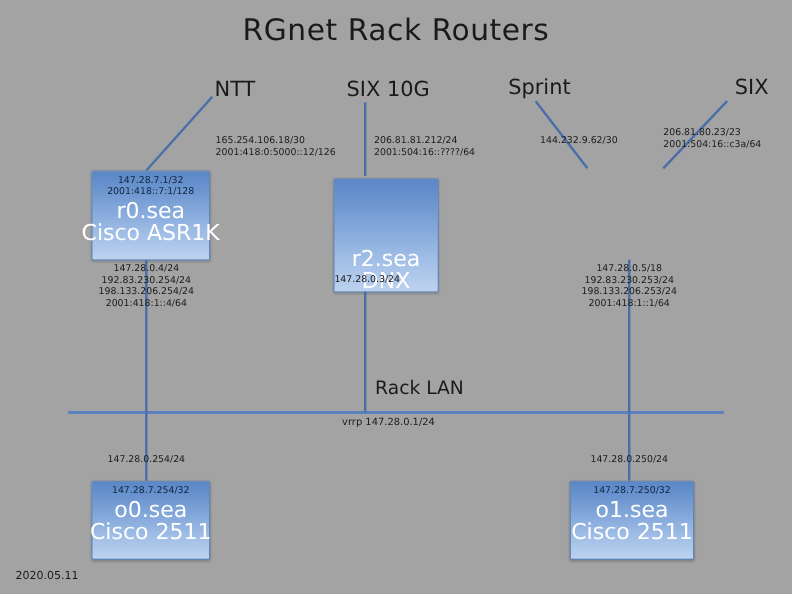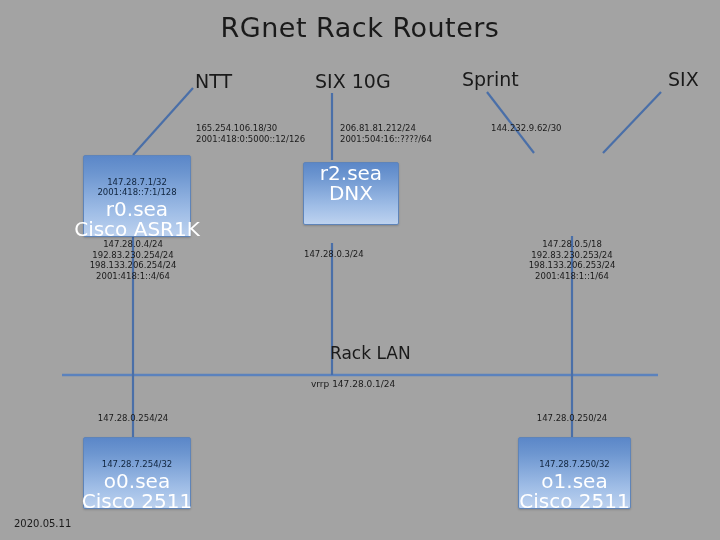--- a/index.html
+++ b/index.html
@@ -56,20 +56,21 @@
     white-space: nowrap;
   }
   .netlabel.center { text-align: center; }
 
   .rack-lan {
     position: absolute;
     font-family: "DejaVu Sans", sans-serif;
     font-size: 17px;
     color: #1a1a1a;
     white-space: nowrap;
+    margin-left: 11px;
   }
 
   .vrrp {
     position: absolute;
     font-family: "DejaVu Sans", sans-serif;
     font-size: 9px;
     color: #1a1a1a;
     white-space: nowrap;
   }
 
@@ -105,21 +106,21 @@
   .router .rname,
   .router .rmodel {
     font-family: "DejaVu Sans", sans-serif;
     font-size: 20px;
     line-height: 20px;
     color: #ffffff;
     text-align: center;
     white-space: nowrap;
   }
   .router .addr-block {
-    margin-top: 21px;
+    margin-top: 3px;
   }
   .router .name-block {
     margin-top: 2px;
   }
 </style>
 </head>
 <body>
 
 <div id="canvas">
 
@@ -151,33 +152,37 @@
     <div>165.254.106.18/30</div>
     <div>2001:418:0:5000::12/126</div>
   </div>
   <div class="netlabel" style="left:340px; top:123px;">
     <div>206.81.81.212/24</div>
     <div>2001:504:16::????/64</div>
   </div>
   <div class="netlabel" style="left:491px; top:123px;">
     <div>144.232.9.62/30</div>
   </div>
+  <div class="netlabel" style="left:603px; top:116px;">
+    <div>206.81.80.23/23</div>
+    <div>2001:504:16::c3a/64</div>
+  </div>
 
   <div class="router" style="left:83px; top:155px; width:108px; height:82px;">
     <div class="addr-block">
       <div class="addr">147.28.7.1/32</div>
       <div class="addr">2001:418::7:1/128</div>
     </div>
     <div class="name-block">
       <div class="rname">r0.sea</div>
       <div class="rmodel">Cisco ASR1K</div>
     </div>
   </div>
 
-  <div class="router" style="left:303px; top:162px; width:96px; height:63px; justify-content:flex-start;">
+  <div class="router" style="left:303px; top:162px; width:96px; height:104px; justify-content:flex-end;">
     <div class="name-block" style="margin-top:0;">
       <div class="rname">r2.sea</div>
       <div class="rmodel">DNX</div>
     </div>
   </div>
 
 
   <div class="netlabel center" style="left:73px; top:239px; width:120px;">
     <div>147.28.0.4/24</div>
     <div>192.83.230.254/24</div>

